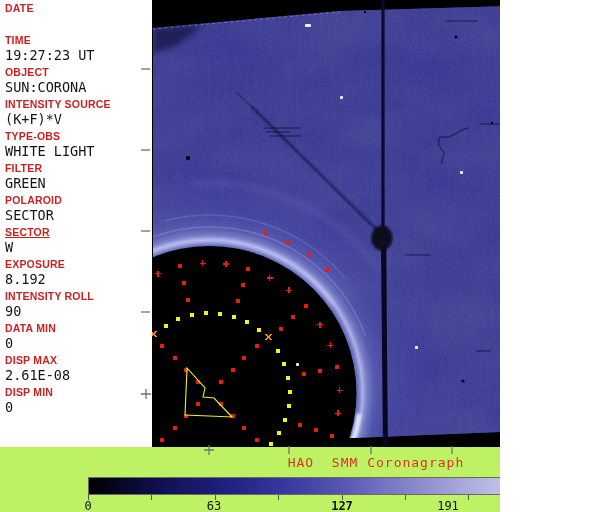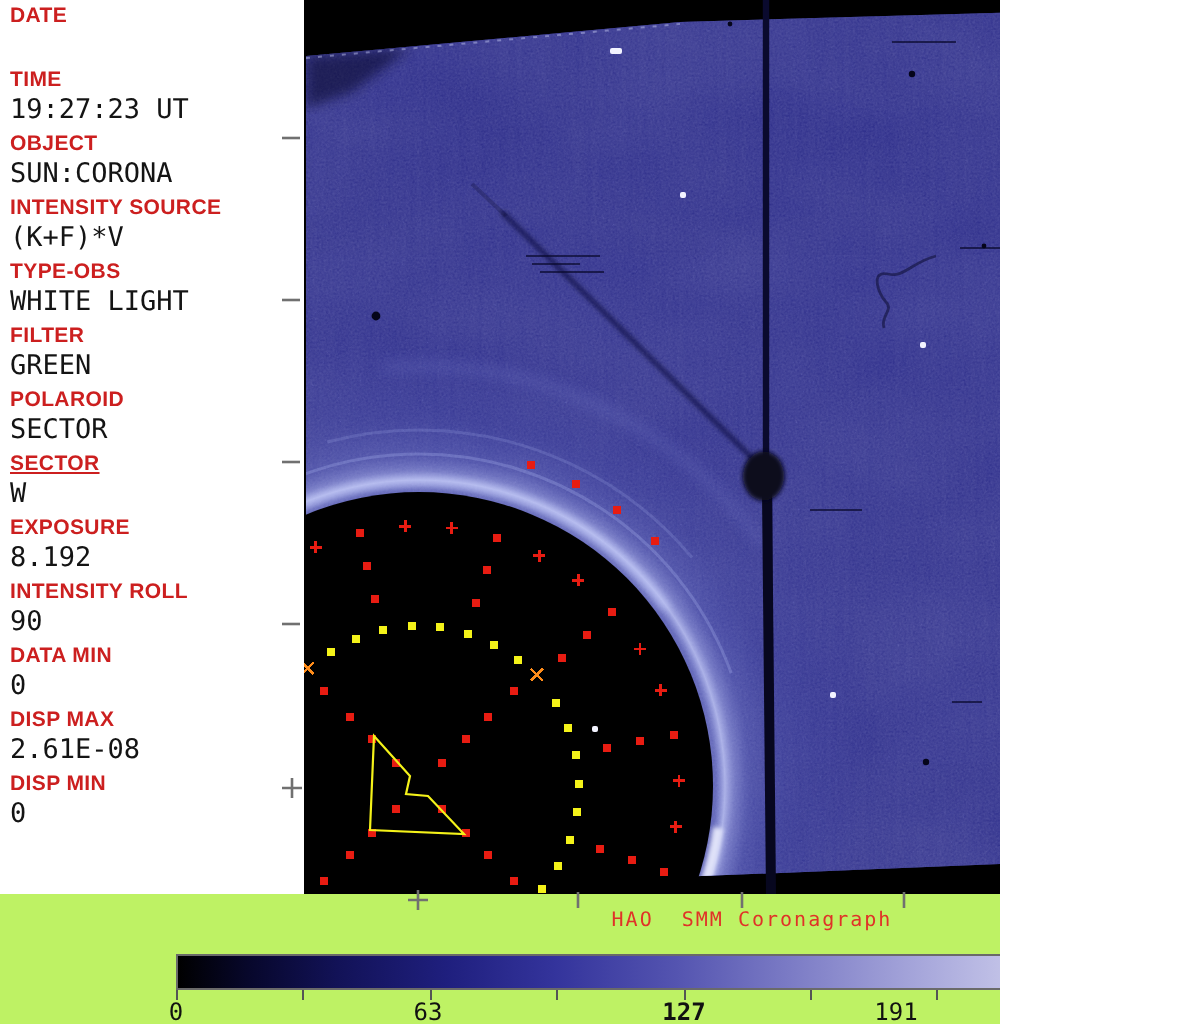--- a/index.html
+++ b/index.html
@@ -9,21 +9,21 @@
   #sidebar{position:absolute;left:0;top:0;width:152px;height:447px;background:#ffffff;padding-top:2px;box-sizing:border-box;}
   .field{height:32px;padding-left:5px;overflow:hidden;}
   .flabel{font-family:"Liberation Sans",sans-serif;font-weight:bold;font-size:10.5px;line-height:13px;
           color:#cc1f1f;letter-spacing:0.2px;white-space:pre;}
   .fvalue{font-family:"DejaVu Sans Mono",monospace;font-size:13.5px;line-height:17px;color:#141414;white-space:pre;}
   
   #viewer{position:absolute;left:152px;top:0;width:448px;height:447px;background:#000;}
   #viewer svg{display:block;}
   
   #title{position:absolute;left:152px;top:455px;width:448px;height:20px;text-align:center;
-         font-family:"DejaVu Sans Mono",monospace;font-size:10px;letter-spacing:1px;white-space:pre;}
+         font-family:"DejaVu Sans Mono",monospace;font-size:13px;letter-spacing:1px;white-space:pre;}
   
   #colorbar{position:absolute;left:88px;top:477px;width:510px;height:18px;border:1px solid #6a6a6a;box-sizing:border-box;}
   #cb-grad{position:absolute;left:0;top:0;right:10px;bottom:0;}
   #cb-stripes{position:absolute;right:0;top:0;bottom:0;width:10px;display:flex;}
   #cb-stripes div{height:100%;}
   #cb-scale{position:absolute;left:0;top:495px;width:600px;height:17px;}
   .cbtick{position:absolute;top:0;width:1px;height:5px;background:#555;}
   .cblabel{position:absolute;top:4px;transform:translateX(-50%);font-size:12px;color:#111;
            font-family:"DejaVu Sans Mono",monospace;}
   

